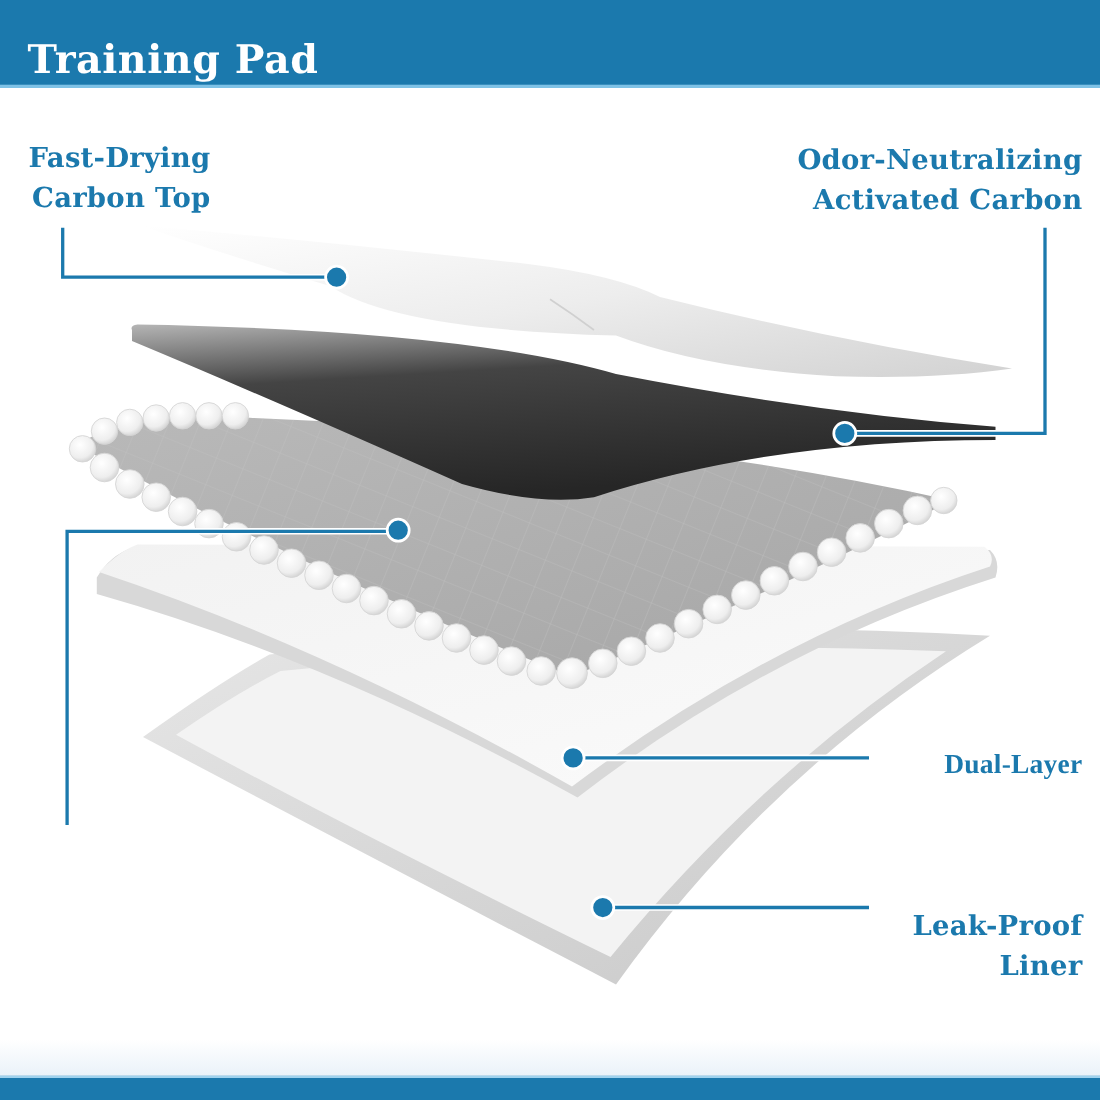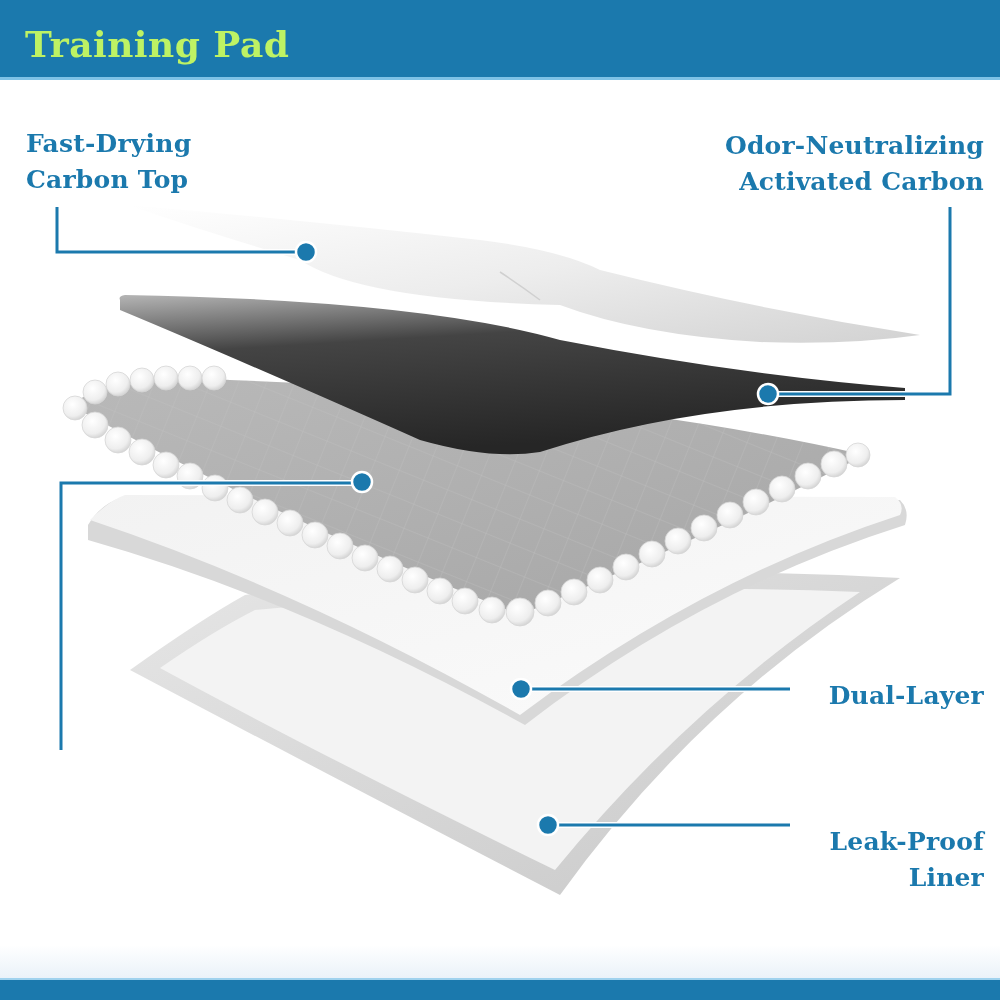--- a/index.html
+++ b/index.html
@@ -1,23 +1,23 @@
 <!DOCTYPE html>
 <html><head>
 <meta charset="utf-8">
 <style>
   html, body { margin: 0; padding: 0; }
   body { width: 1000px; height: 1000px; position: relative; overflow: hidden; background: #ffffff; font-family: "DejaVu Serif", serif; }
   .header { position: absolute; left: 0; top: 0; width: 1000px; height: 80px; background: #1b79ad; border-bottom: 3px solid #7fc2e6; box-sizing: border-box; }
-  .header-title { position: absolute; left: 25px; top: 23px; font-family: "DejaVu Serif", serif; font-weight: bold; font-size: 36px; color: #bef264; letter-spacing: 0.5px; }
+  .header-title { position: absolute; left: 25px; top: 33px; font-family: "DejaVu Serif", serif; font-weight: bold; font-size: 36px; color: #ffffff; letter-spacing: 0.5px; }
   .footer-fade { position: absolute; left: 0; top: 945px; width: 1000px; height: 33px; background: linear-gradient(to bottom, #ffffff, #eaf2f9); }
   .footer { position: absolute; left: 0; top: 978px; width: 1000px; height: 22px; background: #1b79ad; border-top: 2px solid #9fd2ee; box-sizing: border-box; }
   .label { position: absolute; font-family: "DejaVu Serif", serif; font-weight: bold; font-size: 25px; line-height: 36px; color: #1b79ad; letter-spacing: 0.2px; }
   .label.right { text-align: right; }
-  .label span { display: block; white-space: nowrap; }
+  .label span { display: block; white-space: nowrap; text-align: right; }
   svg.diagram { position: absolute; left: 0; top: 0; }
 </style>
 </head>
 <body>
 
 <div class="header">
   <div class="header-title">Training Pad</div>
 </div>
 
 <svg class="diagram" width="1000" height="1000" viewBox="0 0 1000 1000">
@@ -155,21 +155,21 @@
 </div>
 
 <div class="label right" style="right:16px; top:128px;margin-left:27px;">
   <span>Odor-Neutralizing</span>
   <span>Activated Carbon</span>
 </div>
 
 <div class="label" style="left:26px; top:810px;">
 </div>
 
-<div class="label right" style="right:16px; top:678px;">
+<div class="label right" style="right:16px; top:678px;font-family:Liberation Serif, serif;">
   <span>Dual-Layer</span>
 </div>
 
 <div class="label right" style="right:16px; top:824px;">
   <span>Leak-Proof</span>
   <span>Liner</span>
 </div>
 
 <div class="footer-fade"></div>
 <div class="footer"></div>

